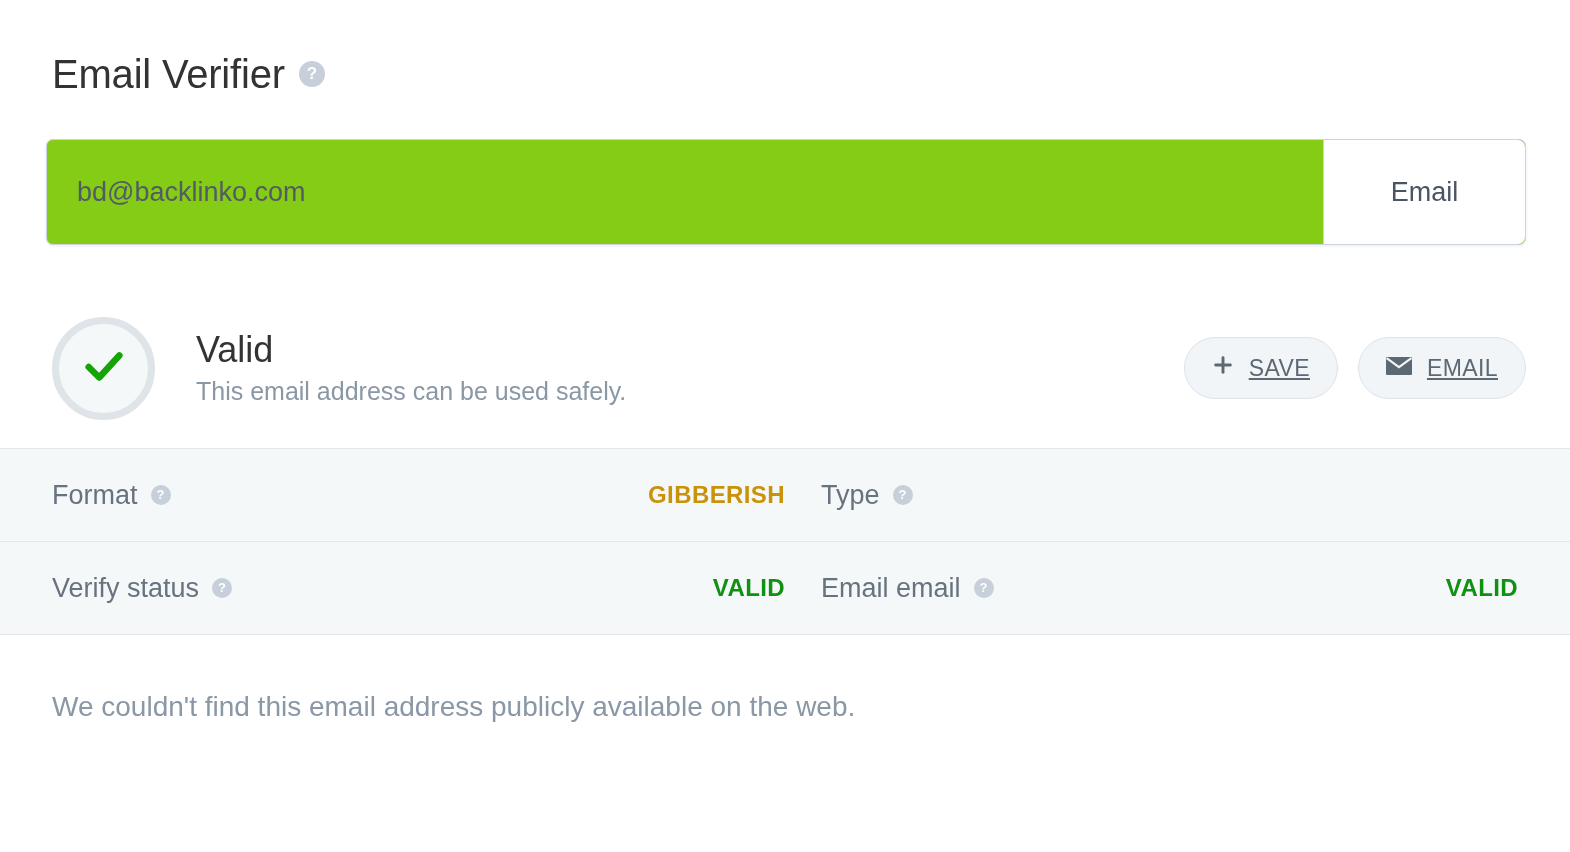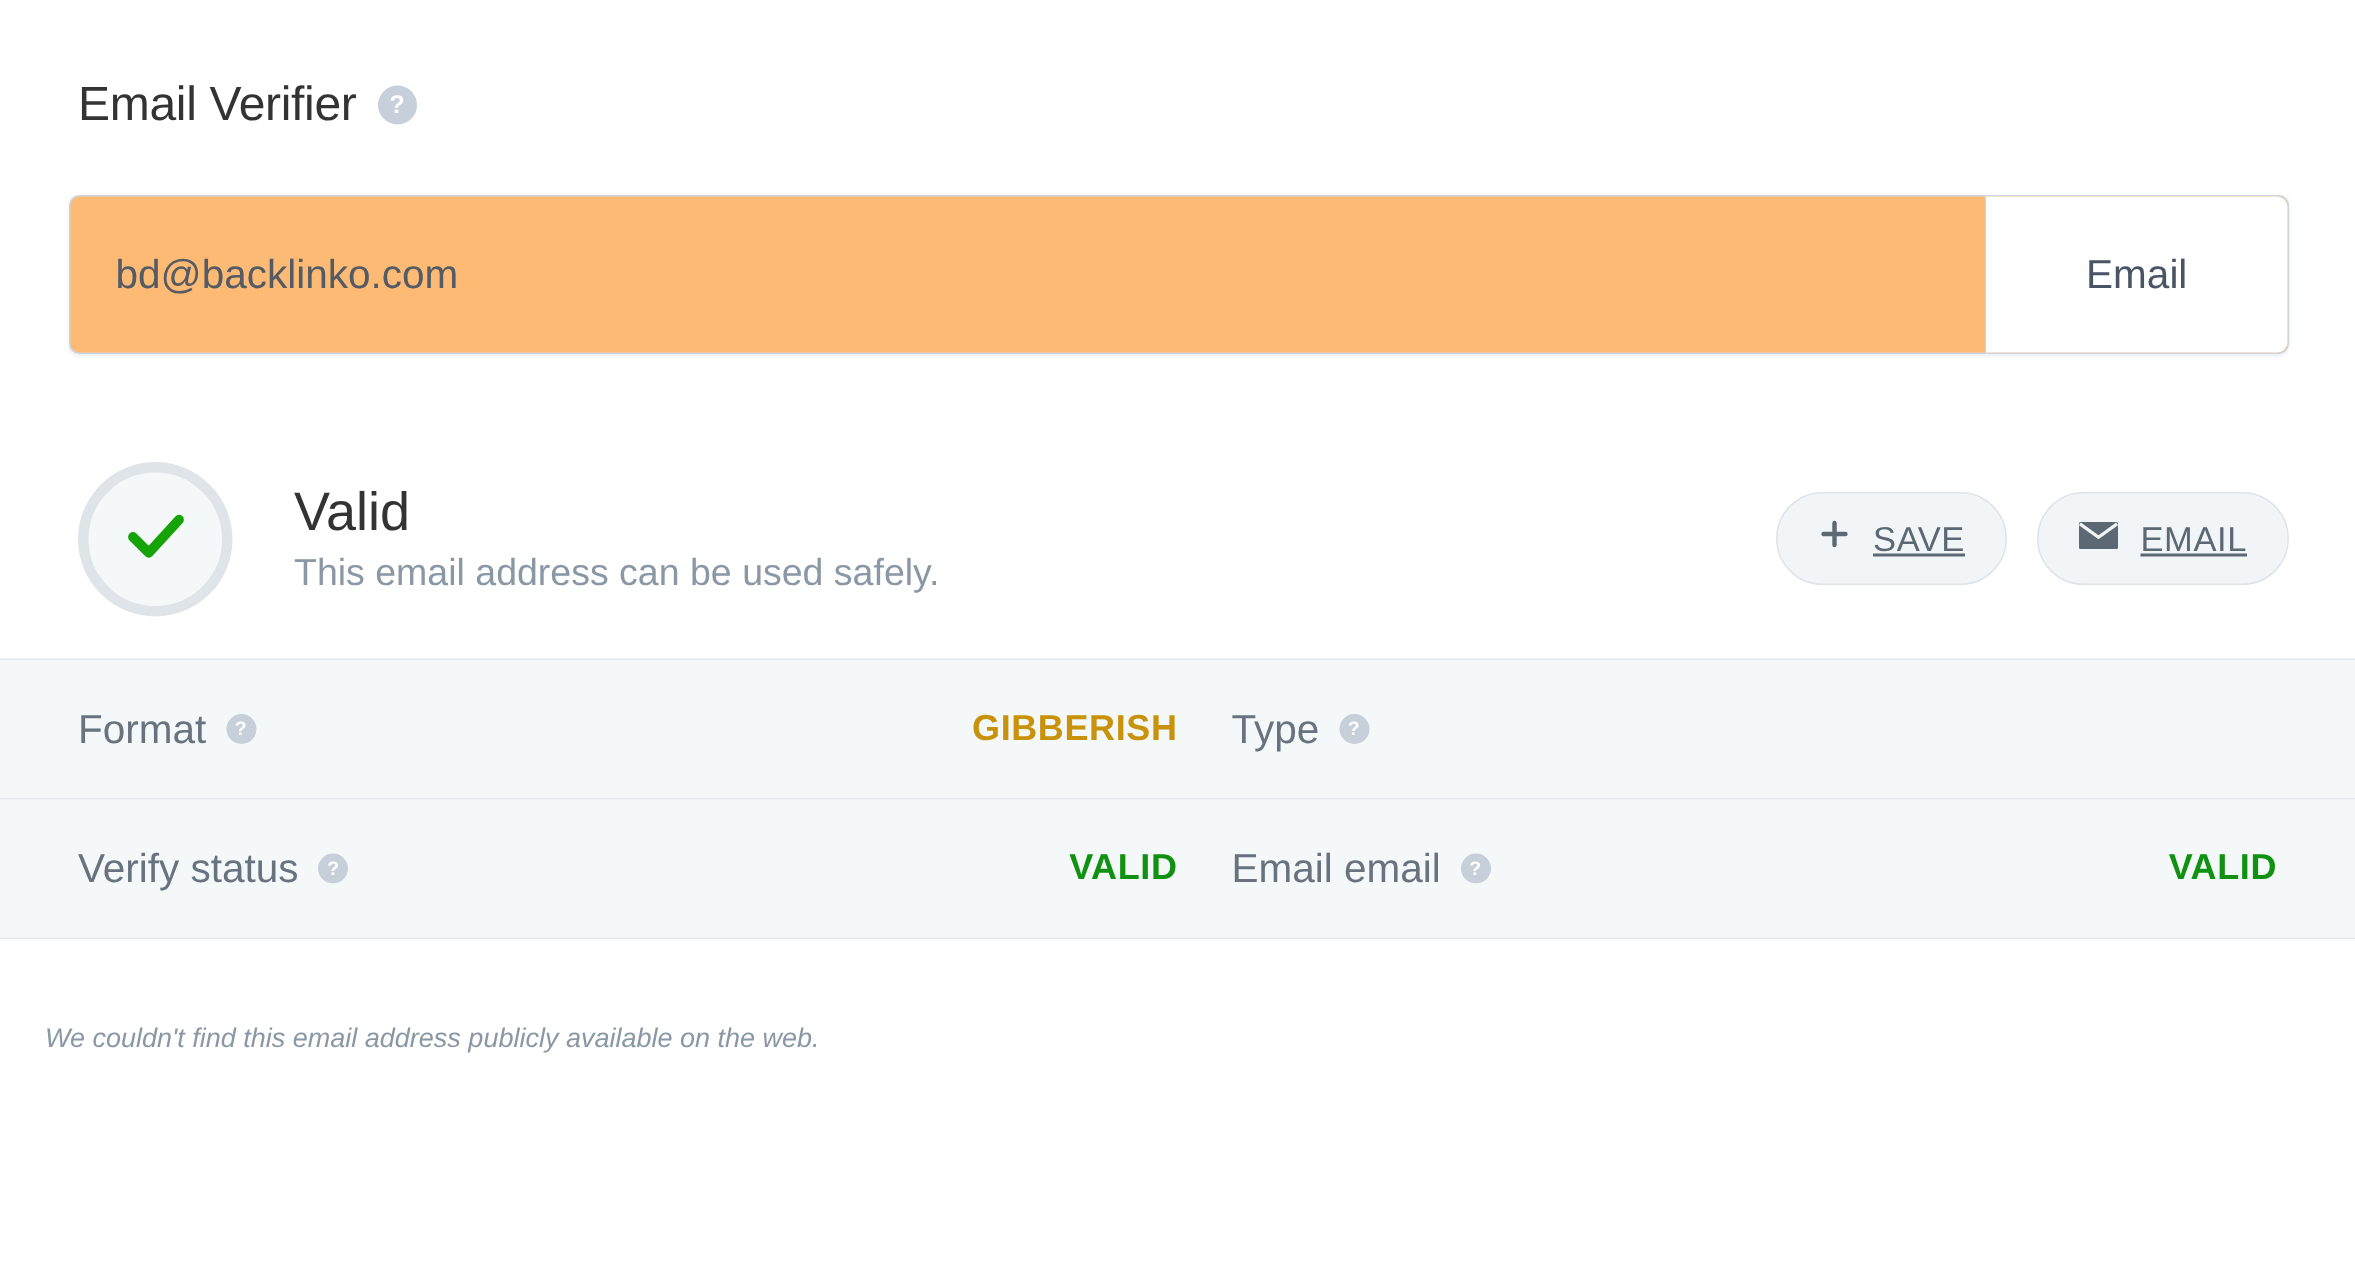--- a/index.html
+++ b/index.html
@@ -18,21 +18,21 @@
   }
 
   
   .page-header {
     padding: 52px 0 0 52px;
     display: flex;
     align-items: center;
     gap: 14px;
   }
   .page-title {
-    font-size: 32px;
+    font-size: 40px;
     line-height: 1.1;
     font-weight: 400;
     color: #333333;
     letter-spacing: -0.2px;
     margin: 0;
   }
 
   
   .help-icon {
     display: inline-flex;
@@ -47,21 +47,21 @@
   }
   .help-icon.lg { width: 26px; height: 26px; font-size: 17px; line-height: 1; padding-bottom:1px; }
   .help-icon.sm { width: 20px; height: 20px; font-size: 13px; line-height: 1; padding-bottom:1px; }
 
   
   .verify-row {
     margin: 43px 0 0 46px;
     width: 1480px;
     height: 106px;
     display: flex;
-    background: #fdba74;
+    background: #84cc16;
     border: 1px solid #ccd4de;
     border-radius: 7px;
     box-shadow: 0 1px 3px rgba(140,152,170,0.18);
   }
   .email-input {
     flex: 1 1 auto;
     border: none;
     outline: none;
     background: transparent;
     font-family: "Liberation Sans", sans-serif;
@@ -171,24 +171,23 @@
   }
   .detail-value {
     margin-left: auto;
     font-size: 24px;
     font-weight: 700;
     letter-spacing: 0.4px;
   }
 
   
   .footer-note {
-    margin: 56px 0 0 30px;
-    font-size: 18px;
+    margin: 56px 0 0 52px;
+    font-size: 28px;
     color: #8a97a5;
-    font-style: italic;
   }
 </style>
 </head>
 <body>
 
 <div class="page-header">
   <h1 class="page-title">Email Verifier</h1>
   <span class="help-icon lg">?</span>
 </div>
 

